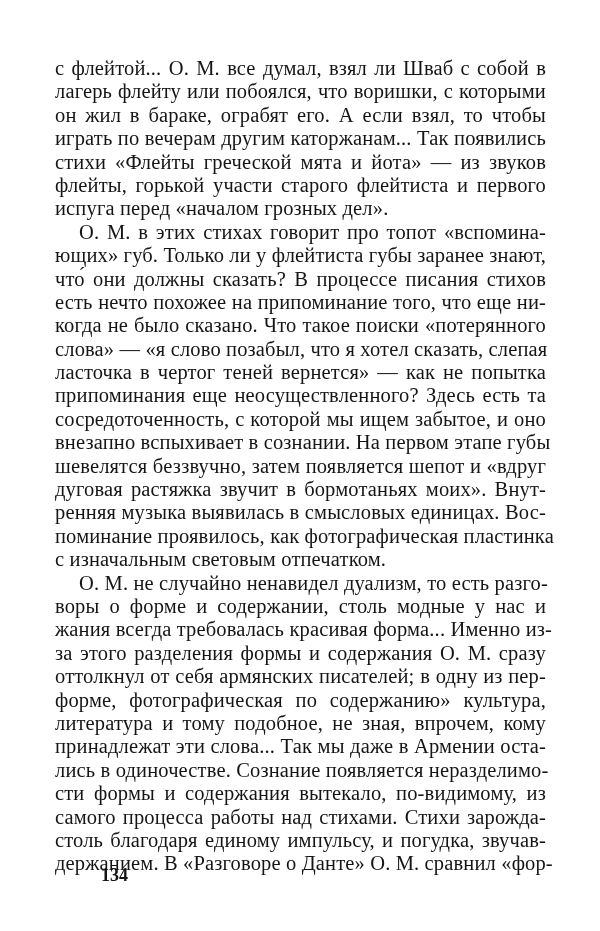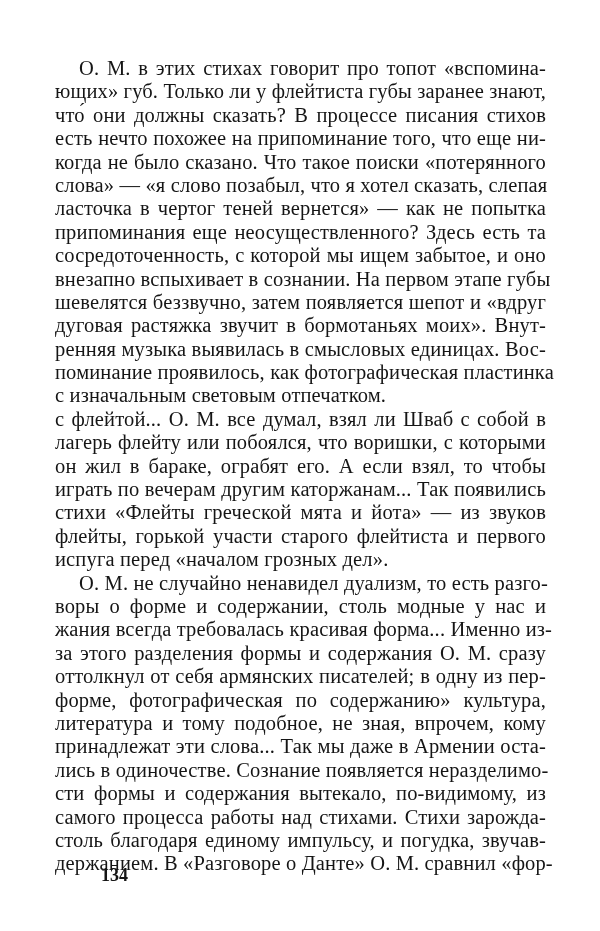--- a/index.html
+++ b/index.html
@@ -52,45 +52,45 @@
       color: #151515;
       margin-left: 44px;
     }
   </style>
 </head>
 <body>
 
 <main class="page">
 
   <section class="para">
+    <span class="line">с флейтой... О. М. все думал, взял ли Шваб с собой в</span>
+    <span class="line">лагерь флейту или побоялся, что воришки, с которыми</span>
+    <span class="line">он жил в бараке, ограбят его. А если взял, то чтобы</span>
+    <span class="line">играть по вечерам другим каторжанам... Так появились</span>
+    <span class="line">стихи «Флейты греческой мята и йота» — из звуков</span>
+    <span class="line">флейты, горькой участи старого флейтиста и первого</span>
+    <span class="line last">испуга перед «началом грозных дел».</span>
+  </section>
+
+  <section class="para">
     <span class="line indent">О. М. в этих стихах говорит про топот «вспомина-</span>
     <span class="line">ющих» губ. Только ли у флейтиста губы заранее знают,</span>
     <span class="line">что́ они должны сказать? В процессе писания стихов</span>
     <span class="line">есть нечто похожее на припоминание того, что еще ни-</span>
     <span class="line">когда не было сказано. Что такое поиски «потерянного</span>
     <span class="line">слова» — «я слово позабыл, что я хотел сказать, слепая</span>
     <span class="line">ласточка в чертог теней вернется» — как не попытка</span>
     <span class="line">припоминания еще неосуществленного? Здесь есть та</span>
     <span class="line">сосредоточенность, с которой мы ищем забытое, и оно</span>
     <span class="line">внезапно вспыхивает в сознании. На первом этапе губы</span>
     <span class="line">шевелятся беззвучно, затем появляется шепот и «вдруг</span>
     <span class="line">дуговая растяжка звучит в бормотаньях моих». Внут-</span>
     <span class="line">ренняя музыка выявилась в смысловых единицах. Вос-</span>
     <span class="line">поминание проявилось, как фотографическая пластинка</span>
     <span class="line last">с изначальным световым отпечатком.</span>
-  </section>
-
-  <section class="para">
-    <span class="line">с флейтой... О. М. все думал, взял ли Шваб с собой в</span>
-    <span class="line">лагерь флейту или побоялся, что воришки, с которыми</span>
-    <span class="line">он жил в бараке, ограбят его. А если взял, то чтобы</span>
-    <span class="line">играть по вечерам другим каторжанам... Так появились</span>
-    <span class="line">стихи «Флейты греческой мята и йота» — из звуков</span>
-    <span class="line">флейты, горькой участи старого флейтиста и первого</span>
-    <span class="line last">испуга перед «началом грозных дел».</span>
   </section>
 
   <section class="para">
     <span class="line indent">О. М. не случайно ненавидел дуализм, то есть разго-</span>
     <span class="line">воры о форме и содержании, столь модные у нас и</span>
     <span class="line">жания всегда требовалась красивая форма... Именно из-</span>
     <span class="line">за этого разделения формы и содержания О. М. сразу</span>
     <span class="line">оттолкнул от себя армянских писателей; в одну из пер-</span>
     <span class="line">форме, фотографическая по содержанию» культура,</span>
     <span class="line">литература и тому подобное, не зная, впрочем, кому</span>

